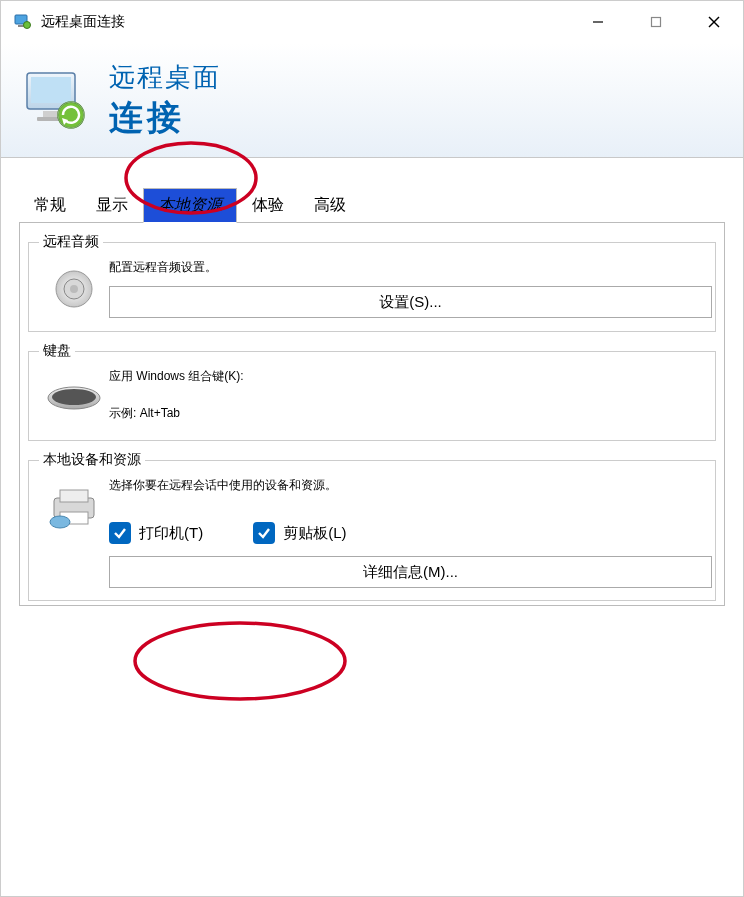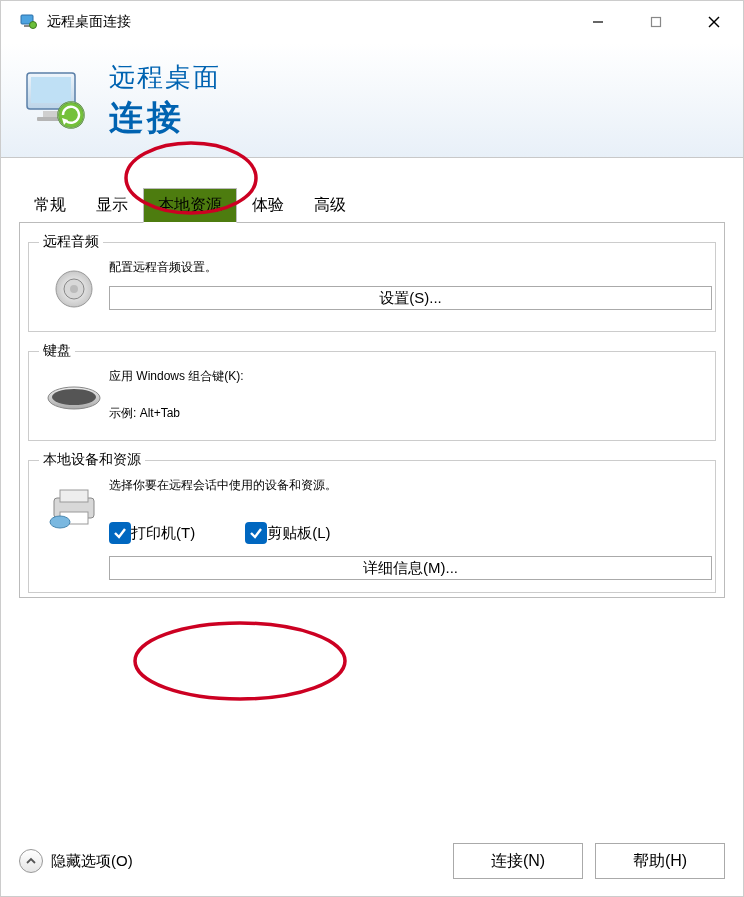--- a/index.html
+++ b/index.html
@@ -1,42 +1,42 @@
 <!DOCTYPE html>
 <html><head>
   <meta charset="utf-8">
   <style>
     * { box-sizing: border-box; margin:0; padding:0; font-family:"Microsoft YaHei","Segoe UI",sans-serif; }
     body { width:744px; height:897px; background:#fff; overflow:hidden; }
     .window { width:744px; height:897px; border:1px solid #ccc; background:#fff; display:flex; flex-direction:column; position:relative; }
-    .titlebar { height:42px; display:flex; align-items:center; padding-left:18px; background:#fff; }
+    .titlebar { height:42px; display:flex; align-items:center; padding-left:12px; background:#fff; }
     .titlebar-icon { width:20px; height:20px; display:flex; align-items:center; justify-content:center; }
     .titlebar-title { margin-left:8px; font-size:14px; color:#000; }
     .titlebar-btns { margin-left:auto; display:flex; }
     .tb-btn { width:58px; height:42px; display:flex; align-items:center; justify-content:center; background:#fff; }
     .header { height:115px; background:linear-gradient(to bottom,#fff 0%,#e8f0f8 100%); display:flex; align-items:center; padding-left:20px; border-bottom:1px solid #c8c8c8; }
     .header-icon { width:70px; height:70px; position:relative; }
     .header-text { margin-left:18px; }
     .header-line1 { font-size:26px; color:#0063b1; letter-spacing:2px; }
     .header-line2 { font-size:34px; font-weight:bold; color:#0063b1; letter-spacing:4px; }
     .content { flex:1; padding:30px 18px 0 18px; position:relative; }
     .tabs { display:flex; }
     .tab { padding:6px 14px; font-size:16px; color:#000; border:1px solid transparent; cursor:pointer; }
-    .tab.active { border:1px solid #bbb; border-bottom:1px solid #fff; position:relative; z-index:2; background:#4d7c0f; }
+    .tab.active { border:1px solid #bbb; border-bottom:1px solid #fff; position:relative; z-index:2; background:#1d4ed8;font-style:italic; }
     .tab-body { border:1px solid #bbb; margin-top:-1px; padding:0; background:#fff; position:relative; }
     fieldset { border:1px solid #ccc; margin:10px 8px 4px 8px; padding:8px 3px 12px 10px; }
     legend { font-size:14px; padding:0 4px; color:#000; }
     .field-row { display:flex; align-items:flex-start; }
     .field-icon { width:70px; height:60px; display:flex; align-items:center; justify-content:center; flex-shrink:0; }
     .field-rest { flex:1; }
     .field-text { font-size:12px; color:#000; }
-    .btn { min-width:180px; height:24px; background:#fff; border:1px solid #aaa; font-size:15px; display:flex; align-items:center; justify-content:center; cursor:pointer; }
+    .btn { min-width:180px; height:32px; background:#fff; border:1px solid #aaa; font-size:15px; display:flex; align-items:center; justify-content:center; cursor:pointer; }
     select.combo { width:400px; height:32px; font-size:15px; border:1px solid #aaa; padding:0 6px; background:#fff; }
     .checkrow { display:flex; align-items:center; gap:50px; margin-top:28px; margin-bottom:12px;}
-    .chk { display:flex; align-items:center; font-size:15px; }
+    .chk { display:flex; align-items:center; gap:8px; font-size:15px; }
     .chk-box { width:22px; height:22px; border-radius:4px; background:#0067c0; display:flex; align-items:center; justify-content:center; }
     .footer { height:70px; display:flex; align-items:center; padding:0 18px; }
     .hide-opt { display:flex; align-items:center; gap:8px; font-size:15px; cursor:pointer; }
     .hide-icon { width:24px; height:24px; border:1px solid #999; border-radius:50%; display:flex; align-items:center; justify-content:center; background:linear-gradient(to bottom,#fff,#e6e6e6); }
     .footer-btns { margin-left:auto; display:flex; gap:12px; }
     .footer-btn { width:130px; height:36px; border:1px solid #aaa; background:#fff; font-size:16px; display:flex; align-items:center; justify-content:center; cursor:pointer; }
     
     .anno { position:absolute; pointer-events:none; z-index:10; }
   </style>
 </head>
@@ -197,27 +197,13 @@
                 <span>剪贴板(L)</span>
               </label>
             </div>
             <div class="btn" style="min-width:190px">详细信息(M)...</div>
           </div>
         </div>
       </fieldset>
     </div>
   </div>
 
-  <div class="footer">
-    <div class="hide-opt">
-      <span class="hide-icon">
-        <svg width="12" height="12">
-            <polyline points="2,8 6,4 10,8" fill="none" stroke="#555" stroke-width="1.8"></polyline>
-          </svg>
-      </span>
-      <span>隐藏选项(O)</span>
-    </div>
-    <div class="footer-btns">
-      <div class="footer-btn">连接(N)</div>
-      <div class="footer-btn">帮助(H)</div>
-    </div>
-  </div>
 </div>
 
 </body></html>

